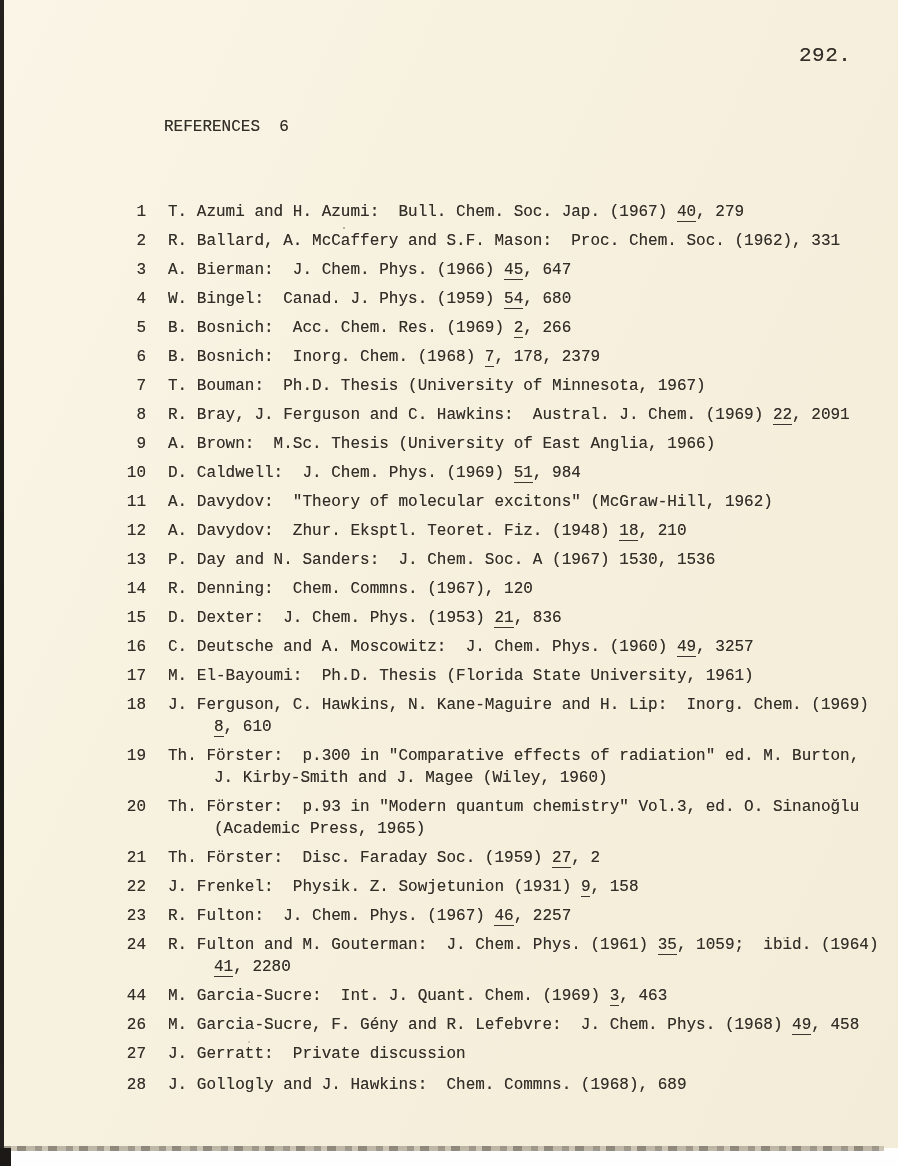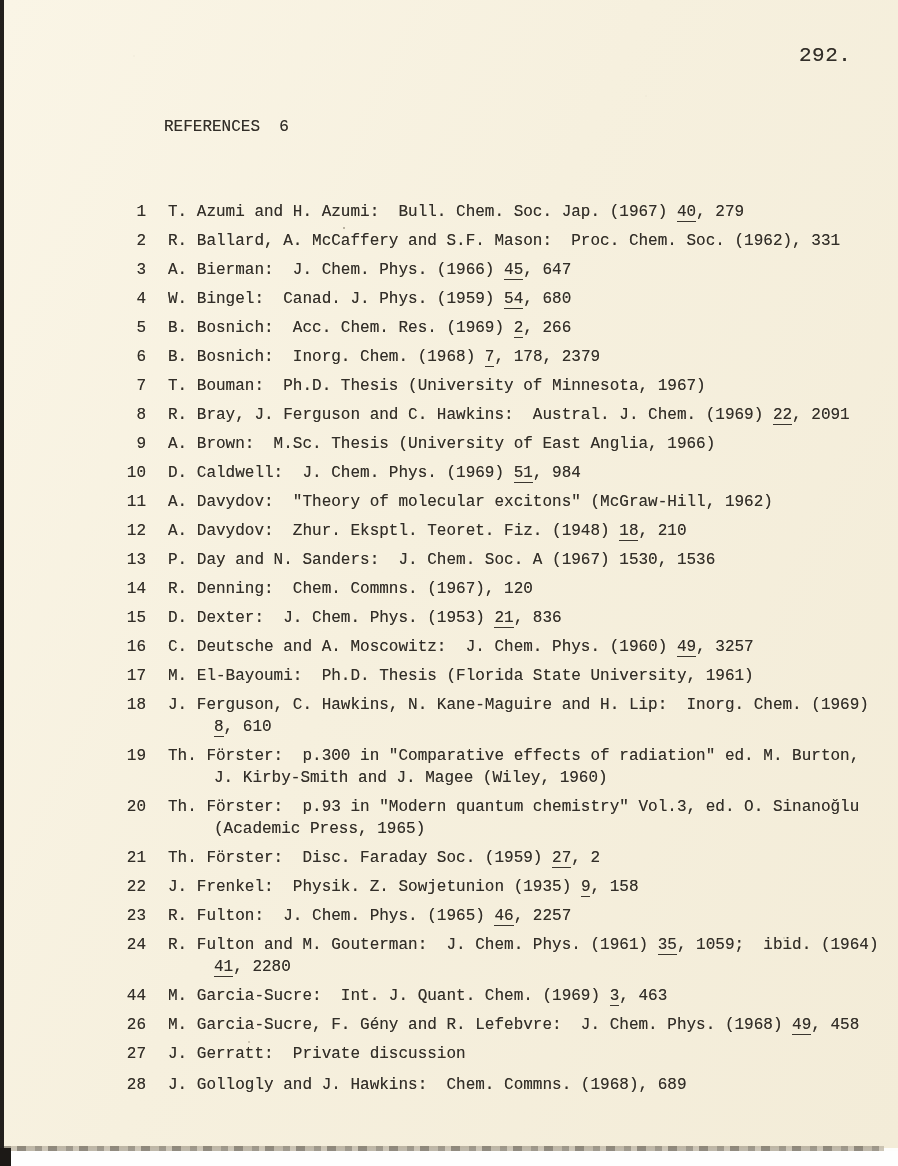--- a/index.html
+++ b/index.html
@@ -193,27 +193,27 @@
       </div>
       <div class="ref-row">
         <span class="ref-num">21</span>
         <div class="ref-text">
           <div class="ref-line"><span>Th. Förster:  Disc. Faraday Soc. (1959) </span><span class="uvol">27</span><span>, 2</span></div>
         </div>
       </div>
       <div class="ref-row">
         <span class="ref-num">22</span>
         <div class="ref-text">
-          <div class="ref-line"><span>J. Frenkel:  Physik. Z. Sowjetunion (1935) </span><span class="uvol">9</span><span>, 158</span></div>
+          <div class="ref-line"><span>J. Frenkel:  Physik. Z. Sowjetunion (1931) </span><span class="uvol">9</span><span>, 158</span></div>
         </div>
       </div>
       <div class="ref-row">
         <span class="ref-num">23</span>
         <div class="ref-text">
-          <div class="ref-line"><span>R. Fulton:  J. Chem. Phys. (1965) </span><span class="uvol">46</span><span>, 2257</span></div>
+          <div class="ref-line"><span>R. Fulton:  J. Chem. Phys. (1967) </span><span class="uvol">46</span><span>, 2257</span></div>
         </div>
       </div>
       <div class="ref-row">
         <span class="ref-num">24</span>
         <div class="ref-text">
           <div class="ref-line"><span>R. Fulton and M. Gouterman:  J. Chem. Phys. (1961) </span><span class="uvol">35</span><span>, 1059;  ibid. (1964)</span></div>
           <div class="ref-line cont"><span class="uvol">41</span><span>, 2280</span></div>
         </div>
       </div>
       <div class="ref-row">

